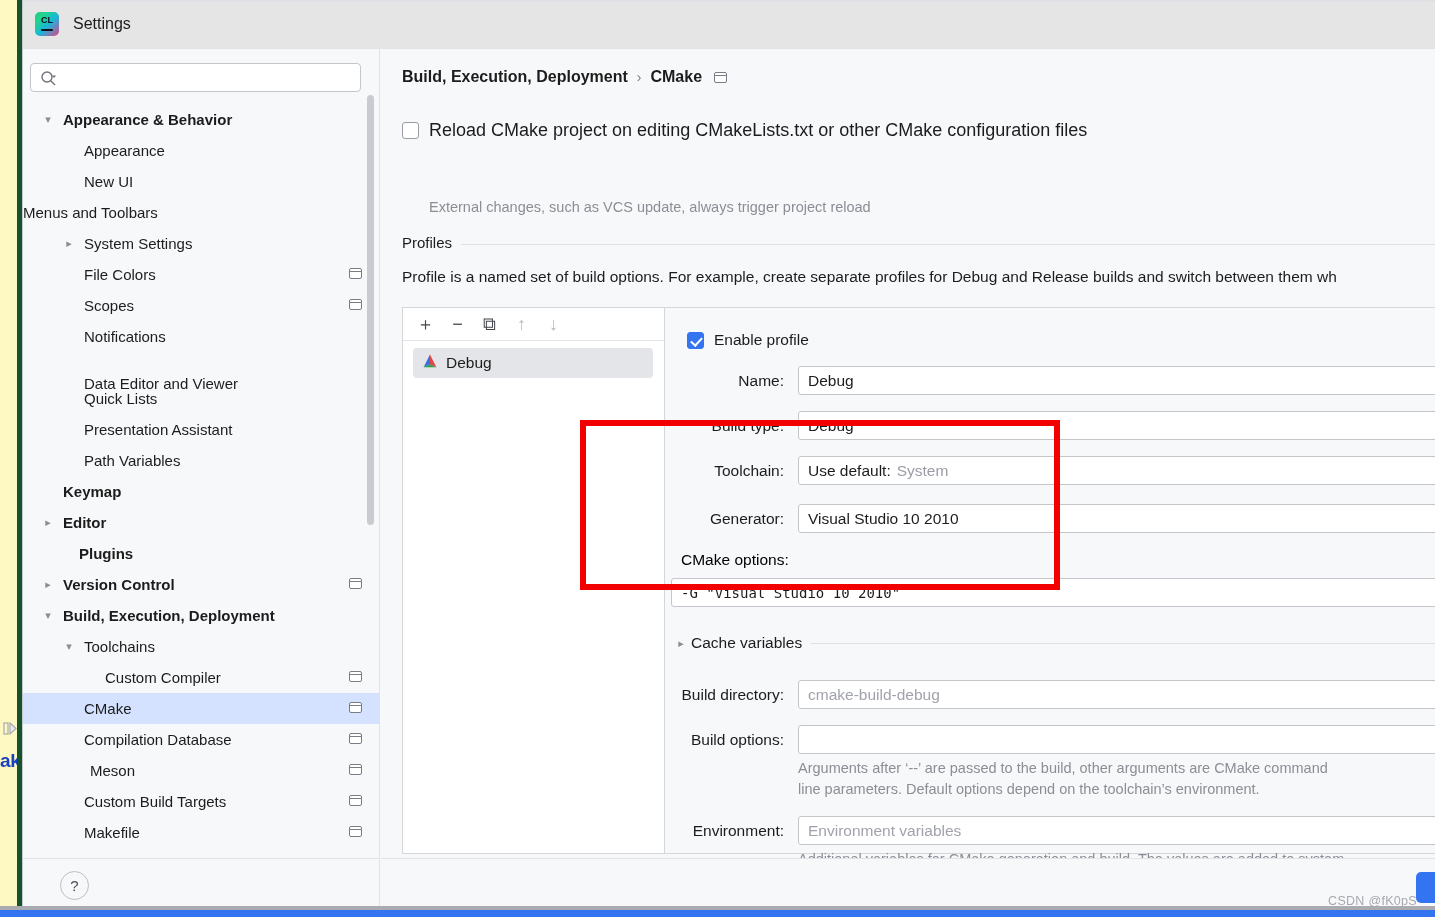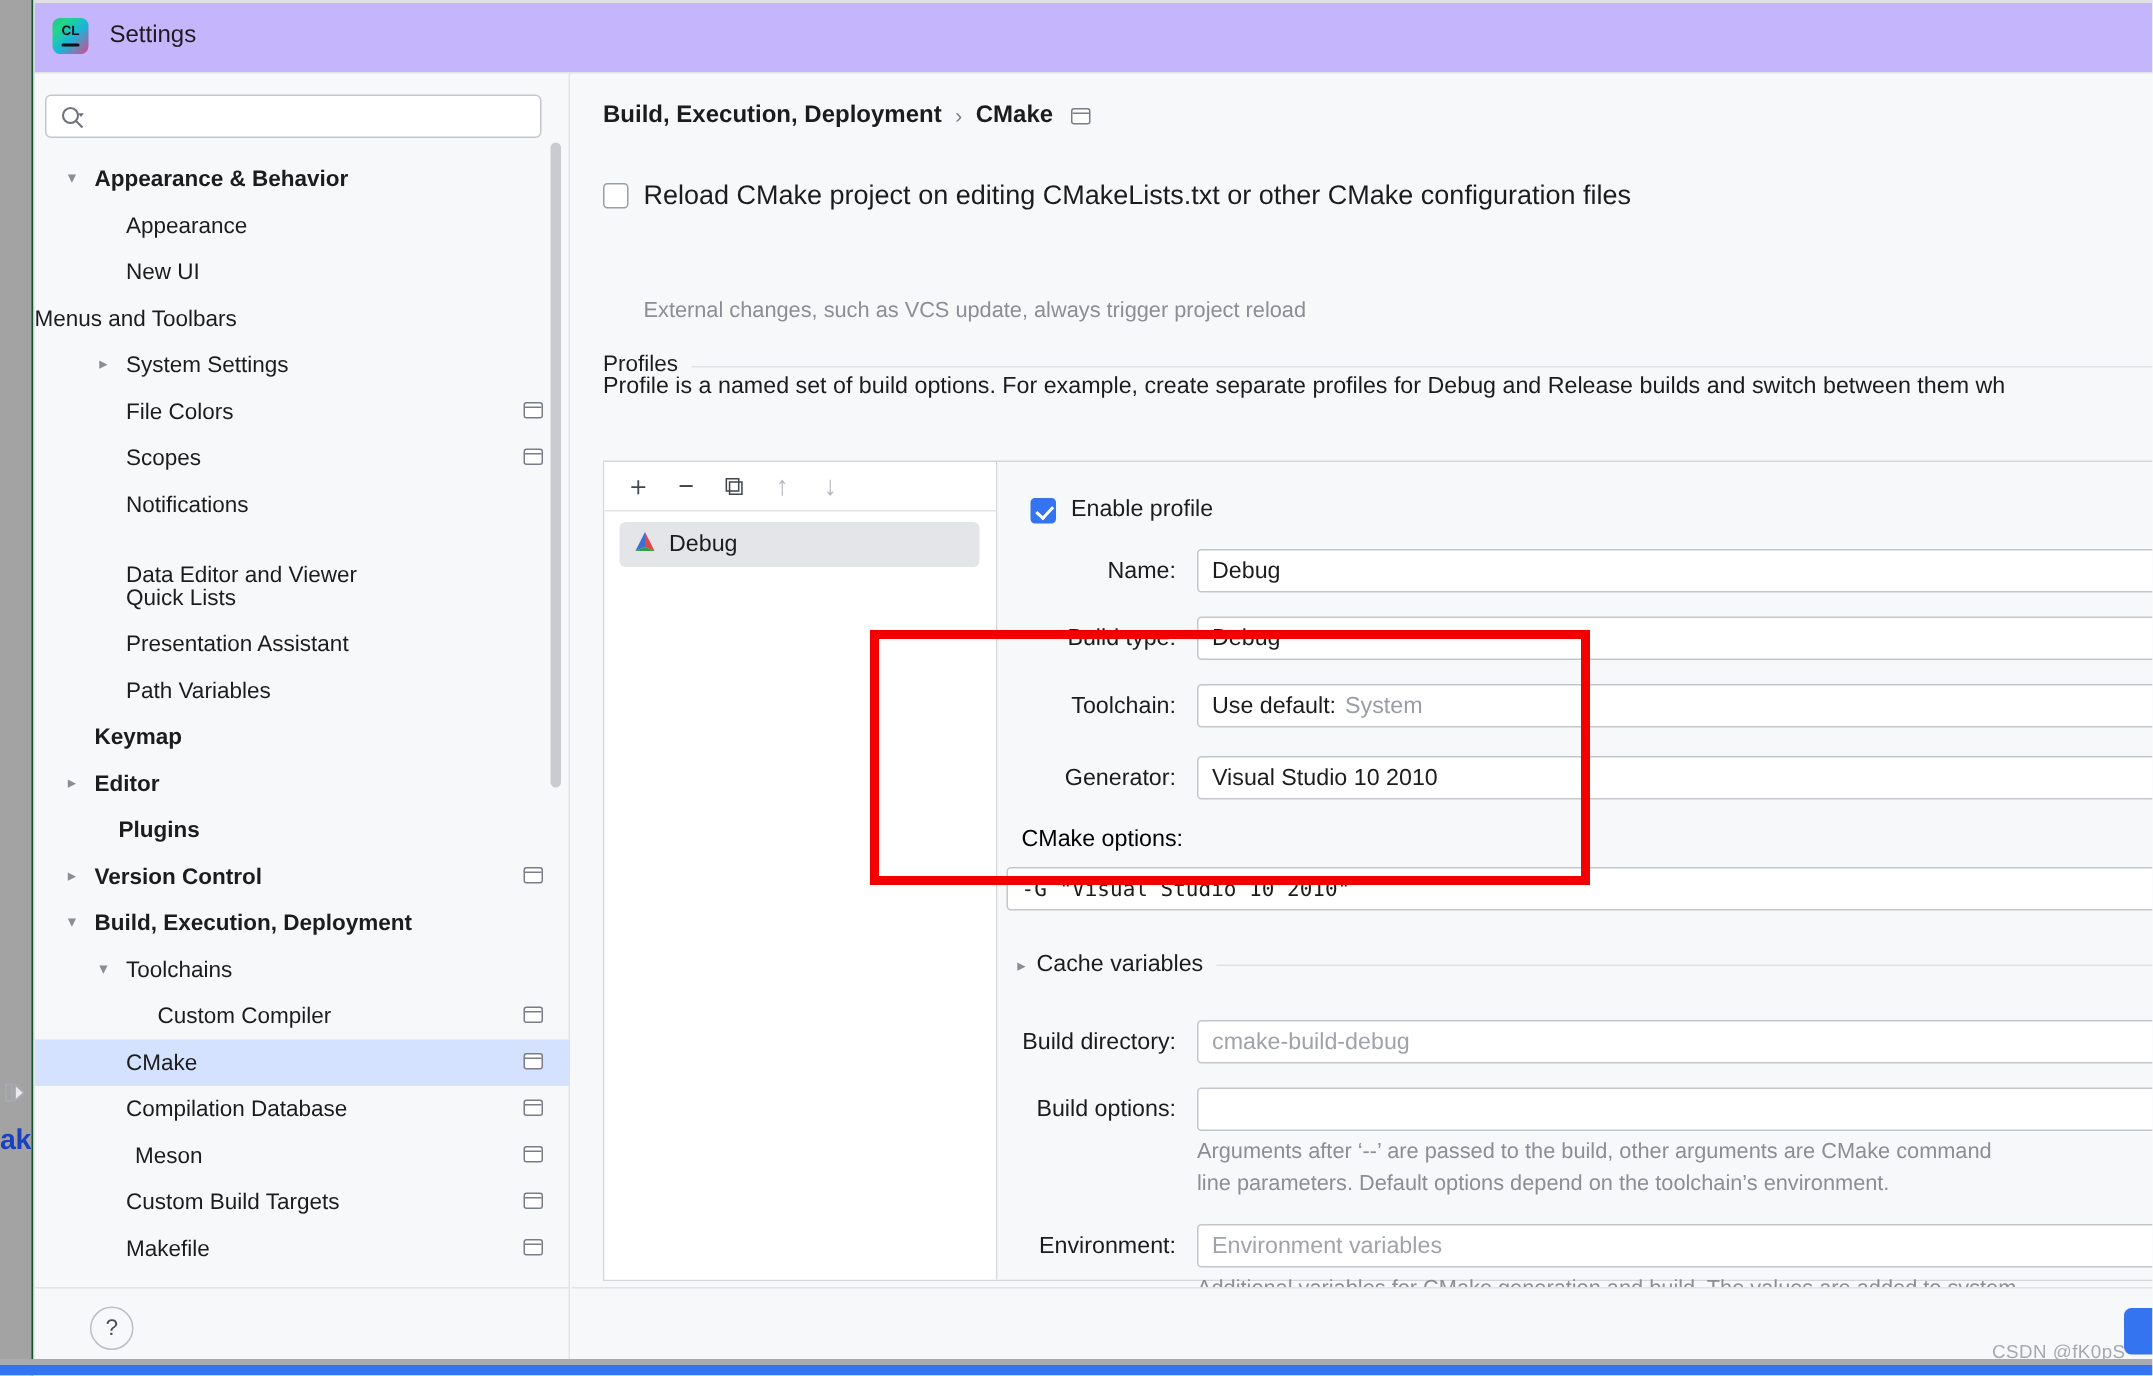--- a/index.html
+++ b/index.html
@@ -12,22 +12,22 @@
   }
   #root {
     position: relative;
     width: 1435px; height: 917px;
     background: #f7f8fa;
   }
 
   
   .bg-app {
     position: absolute; left: 0; top: 0; width: 22px; height: 917px;
-    background: #a3a3a3;
-    border-right: 1px solid #14532d;
+    background: #fef9c3;
+    border-right: 5px solid #14532d;
     overflow: hidden;
   }
   .bg-collapse-icon {
     position: absolute; left: 1px; top: 718px;
     width: 20px; height: 20px;
     color: #9a9a9a;
     font-size: 15px; line-height: 20px;
   }
   .bg-text {
     position: absolute; left: 0px; top: 750px;
@@ -38,21 +38,21 @@
   
   .dialog {
     position: absolute; left: 22px; top: 0;
     width: 1413px; height: 917px;
     background: #f7f8fa;
     border-left: 1px solid #c8c8c8;
     overflow: hidden;
   }
   .titlebar {
     position: absolute; left: 0; top: 0; width: 1413px; height: 49px;
-    background: #c4b5fd;
+    background: #e5e5e5;
     border-bottom: 1px solid #e2e3e6;
     display: flex; align-items: center;
   }
   .titlebar-topline {
     position: absolute; left:0; top:0; width:100%; height:2px;
     background:#dfe0e3;
   }
   .app-icon {
     margin-left: 12px;
     width: 24px; height: 24px; border-radius: 5px;
@@ -198,21 +198,21 @@
   .section-title {
     position: absolute; left: 21px; top: 185px;
     font-size: 15px; color: #1c1c1c;
     background: #f7f8fa; padding-right: 9px; z-index: 2;
   }
   .section-rule {
     position: absolute; left: 21px; top: 195px; right: 0; height: 1px;
     background: #e0e1e4;
   }
   .profiles-desc {
-    position: absolute; left: 21px; top: 200px;
+    position: absolute; left: 21px; top: 219px;
     font-size: 15.5px; color: #1c1c1c; white-space: nowrap;
   }
 
   .profiles-box {
     position: absolute; left: 21px; top: 258px;
     width: 1400px; height: 547px;
     border: 1px solid #d5d6da;
     background: #ffffff;
     display: flex;
   }

